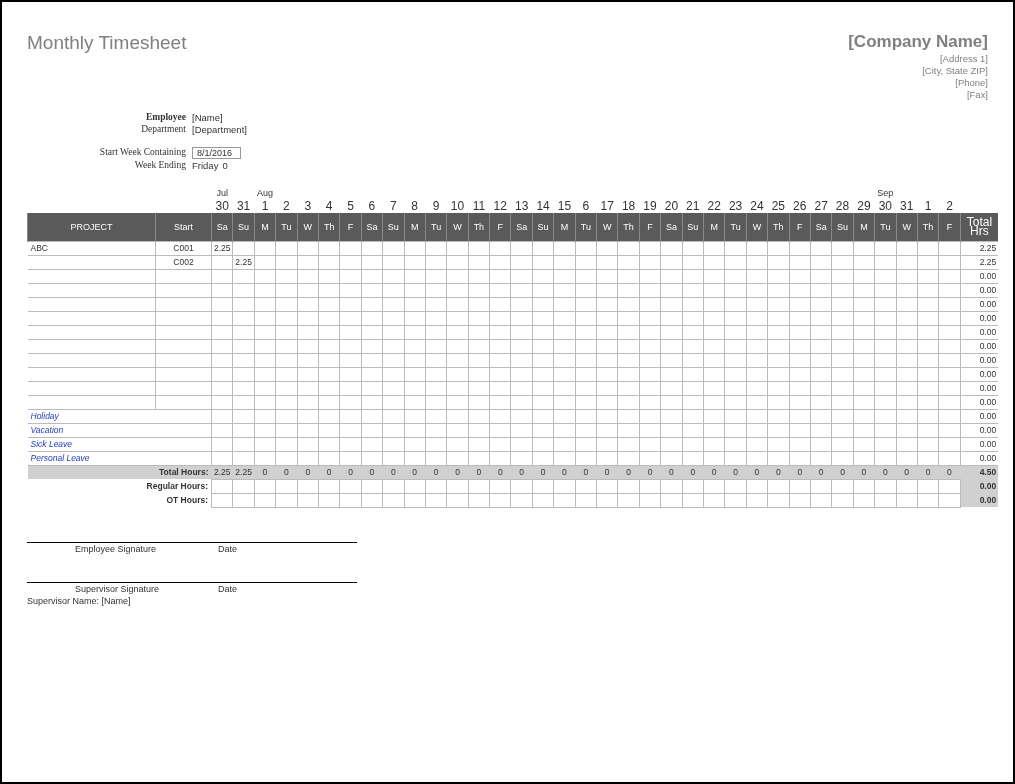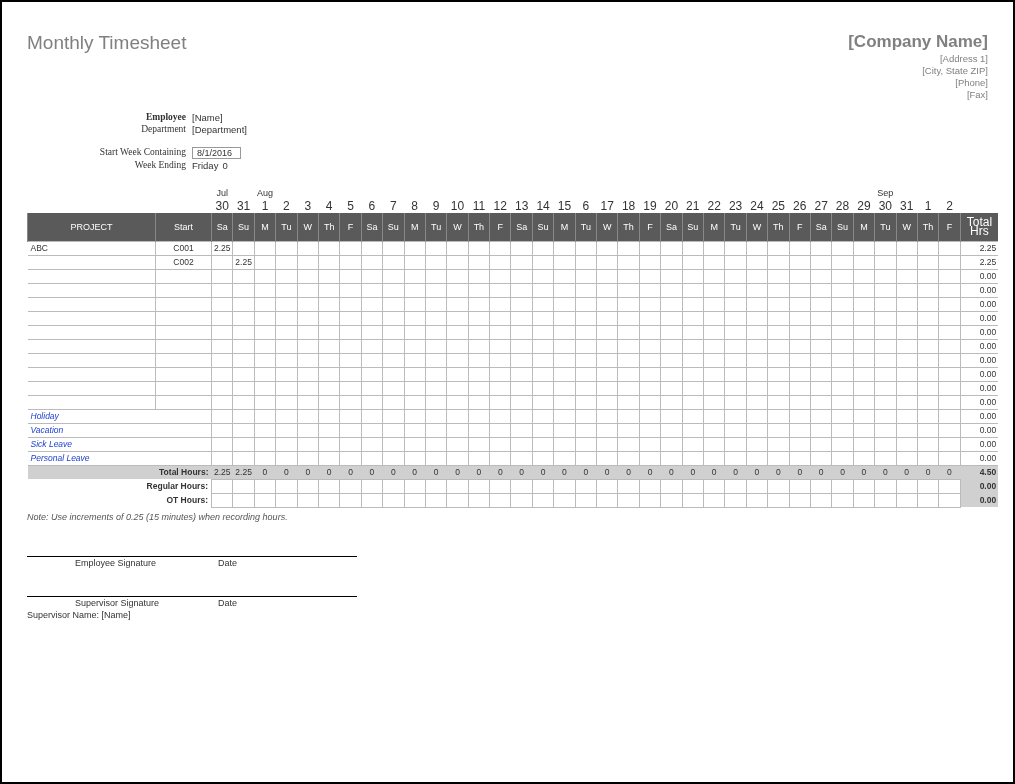--- a/index.html
+++ b/index.html
@@ -1041,21 +1041,20 @@
             <td class="boxed"></td>
             <td class="boxed"></td>
             <td class="boxed"></td>
             <td class="boxed"></td>
             <td class="total">0.00</td>
           </tr>
         </tbody>
     </table>
   </div>
 
-  <div class="note">Note: Use increments of 0.25 (15 minutes) when recording hours.</div>
 
   <div class="sig-block">
     <div class="sig-line">
       <span>Employee Signature</span>
       <span>Date</span>
     </div>
     <div class="sig-gap"></div>
     <div class="sig-line">
       <span>Supervisor Signature</span>
       <span>Date</span>

